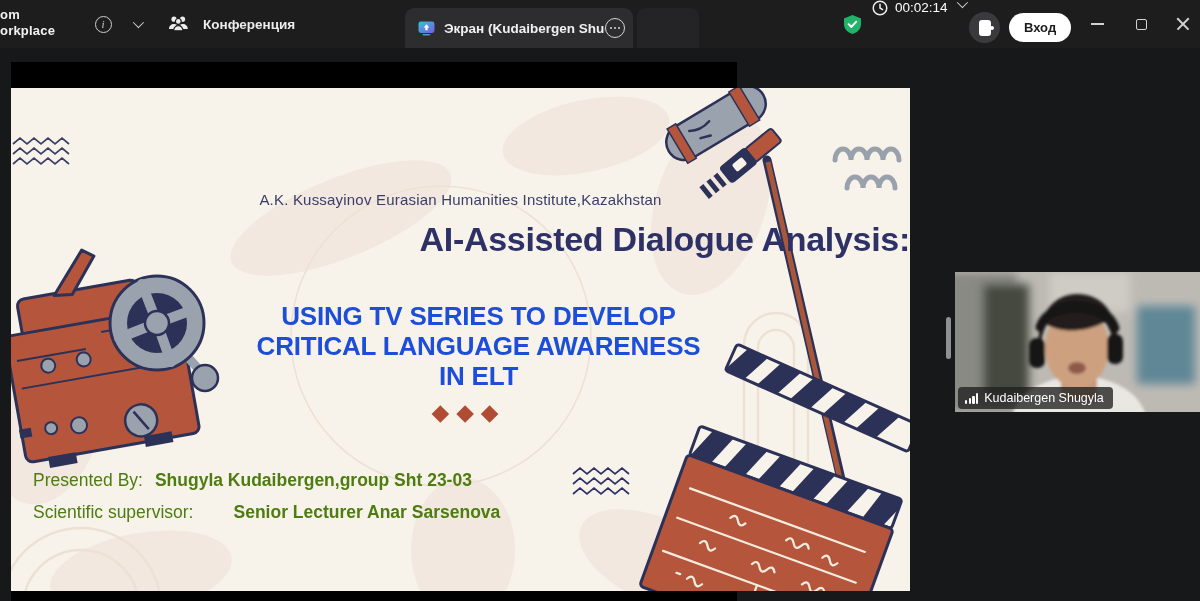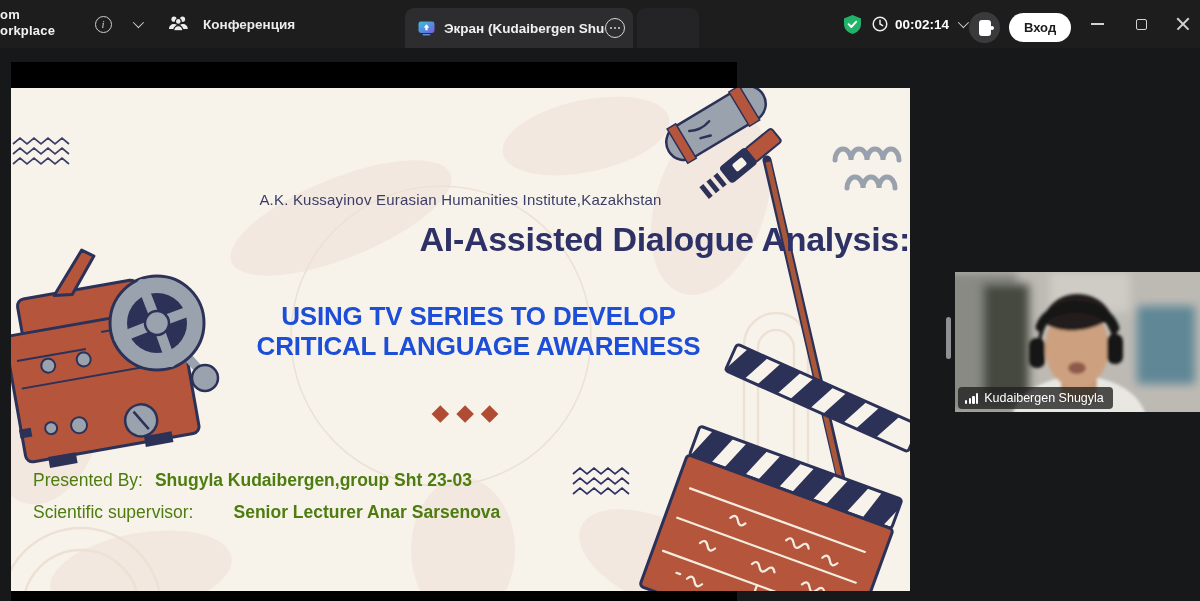--- a/index.html
+++ b/index.html
@@ -16,21 +16,21 @@
   .info-circle { width:17px; height:17px; border:1.4px solid #cfcfcf; border-radius:50%; color:#cfcfcf;
                  font-size:11px; font-style:italic; font-family:"Liberation Serif",serif; display:flex; align-items:center; justify-content:center; }
   .chev { width:8px; height:8px; border-right:1.6px solid #cfcfcf; border-bottom:1.6px solid #cfcfcf; transform:rotate(45deg) translateY(-2px); }
   .conf-tab { position:absolute; left:168px; top:0; height:48px; display:flex; align-items:center; gap:14px; color:#ececec; font-size:13.5px; font-weight:700; }
   .screen-tab { position:absolute; left:405px; top:8px; width:228px; height:40px; background:#2d2d2f; border-radius:9px 9px 0 0;
                 display:flex; align-items:center; padding:0 8px 0 13px; color:#f0f0f0; font-size:13.5px; font-weight:700; }
   .screen-tab .lbl { flex:1; white-space:nowrap; overflow:hidden; margin-left:9px; }
   .ghost-tab { position:absolute; left:637px; top:8px; width:62px; height:40px; background:#242426; border-radius:9px 9px 0 0; }
   .more-circle { width:20px; height:20px; border:1.4px solid #d6d6d6; border-radius:50%; display:flex; align-items:center; justify-content:center; gap:1.6px; }
   .more-circle i { width:2.2px; height:2.2px; background:#d6d6d6; border-radius:50%; display:block; }
-  .timer-group { position:absolute; left:872px; top:0; height:48px; display:flex; align-items:center; gap:7px; color:#fff; font-size:13.5px; font-weight:700; }
+  .timer-group { position:absolute; left:872px; top:0; height:48px; display:flex; gap:7px; color:#fff; font-size:13.5px; font-weight:400; }
   .door-btn { position:absolute; left:969px; top:12px; width:31px; height:31px; border-radius:50%; background:#3a3a3c; display:flex; align-items:center; justify-content:center; }
   .door-glyph { position:relative; width:12px; height:16px; background:#fff; border-radius:3px; }
   .door-glyph::after { content:""; position:absolute; right:-3px; top:6px; width:4px; height:4px; background:#fff; border-radius:50%; }
   .signin { position:absolute; left:1009px; top:13px; height:29px; padding:0 15px; background:#fff; color:#1b1b1b;
             border:none; border-radius:15px; font-size:13px; font-weight:700; font-family:"Liberation Sans",sans-serif; }
   .winbtn { position:absolute; top:0; width:34px; height:48px; display:flex; align-items:center; justify-content:center; }
   .min-bar { width:13px; height:1.8px; background:#d2d2d2; }
   .max-box { width:11px; height:11px; border:1.6px solid #d2d2d2; border-radius:2px; }
   .x-glyph { position:relative; width:14px; height:14px; }
   .x-glyph::before, .x-glyph::after { content:""; position:absolute; left:-1px; top:6px; width:16px; height:1.7px; background:#d2d2d2; }
@@ -269,20 +269,21 @@
               </g>
             </g>
           </g>
         </svg>
 
         <div class="institute">A.K. Kussayinov Eurasian Humanities Institute,Kazakhstan</div>
         <h1 class="title">AI-Assisted Dialogue Analysis:</h1>
         <div class="subtitle">
           <div>USING TV SERIES TO DEVELOP</div>
           <div>CRITICAL LANGUAGE AWARENESS</div>
+          <div>IN ELT</div>
         </div>
         <div class="diamonds">◆◆◆</div>
         <div class="byline presented">
           <span class="lab">Presented By:</span><span class="val">Shugyla Kudaibergen,group Sht 23-03</span>
         </div>
         <div class="byline supervisor">
           <span class="lab">Scientific supervisor:</span><span class="val">Senior Lecturer Anar Sarsenova</span>
         </div>
       </div>
     </div>

